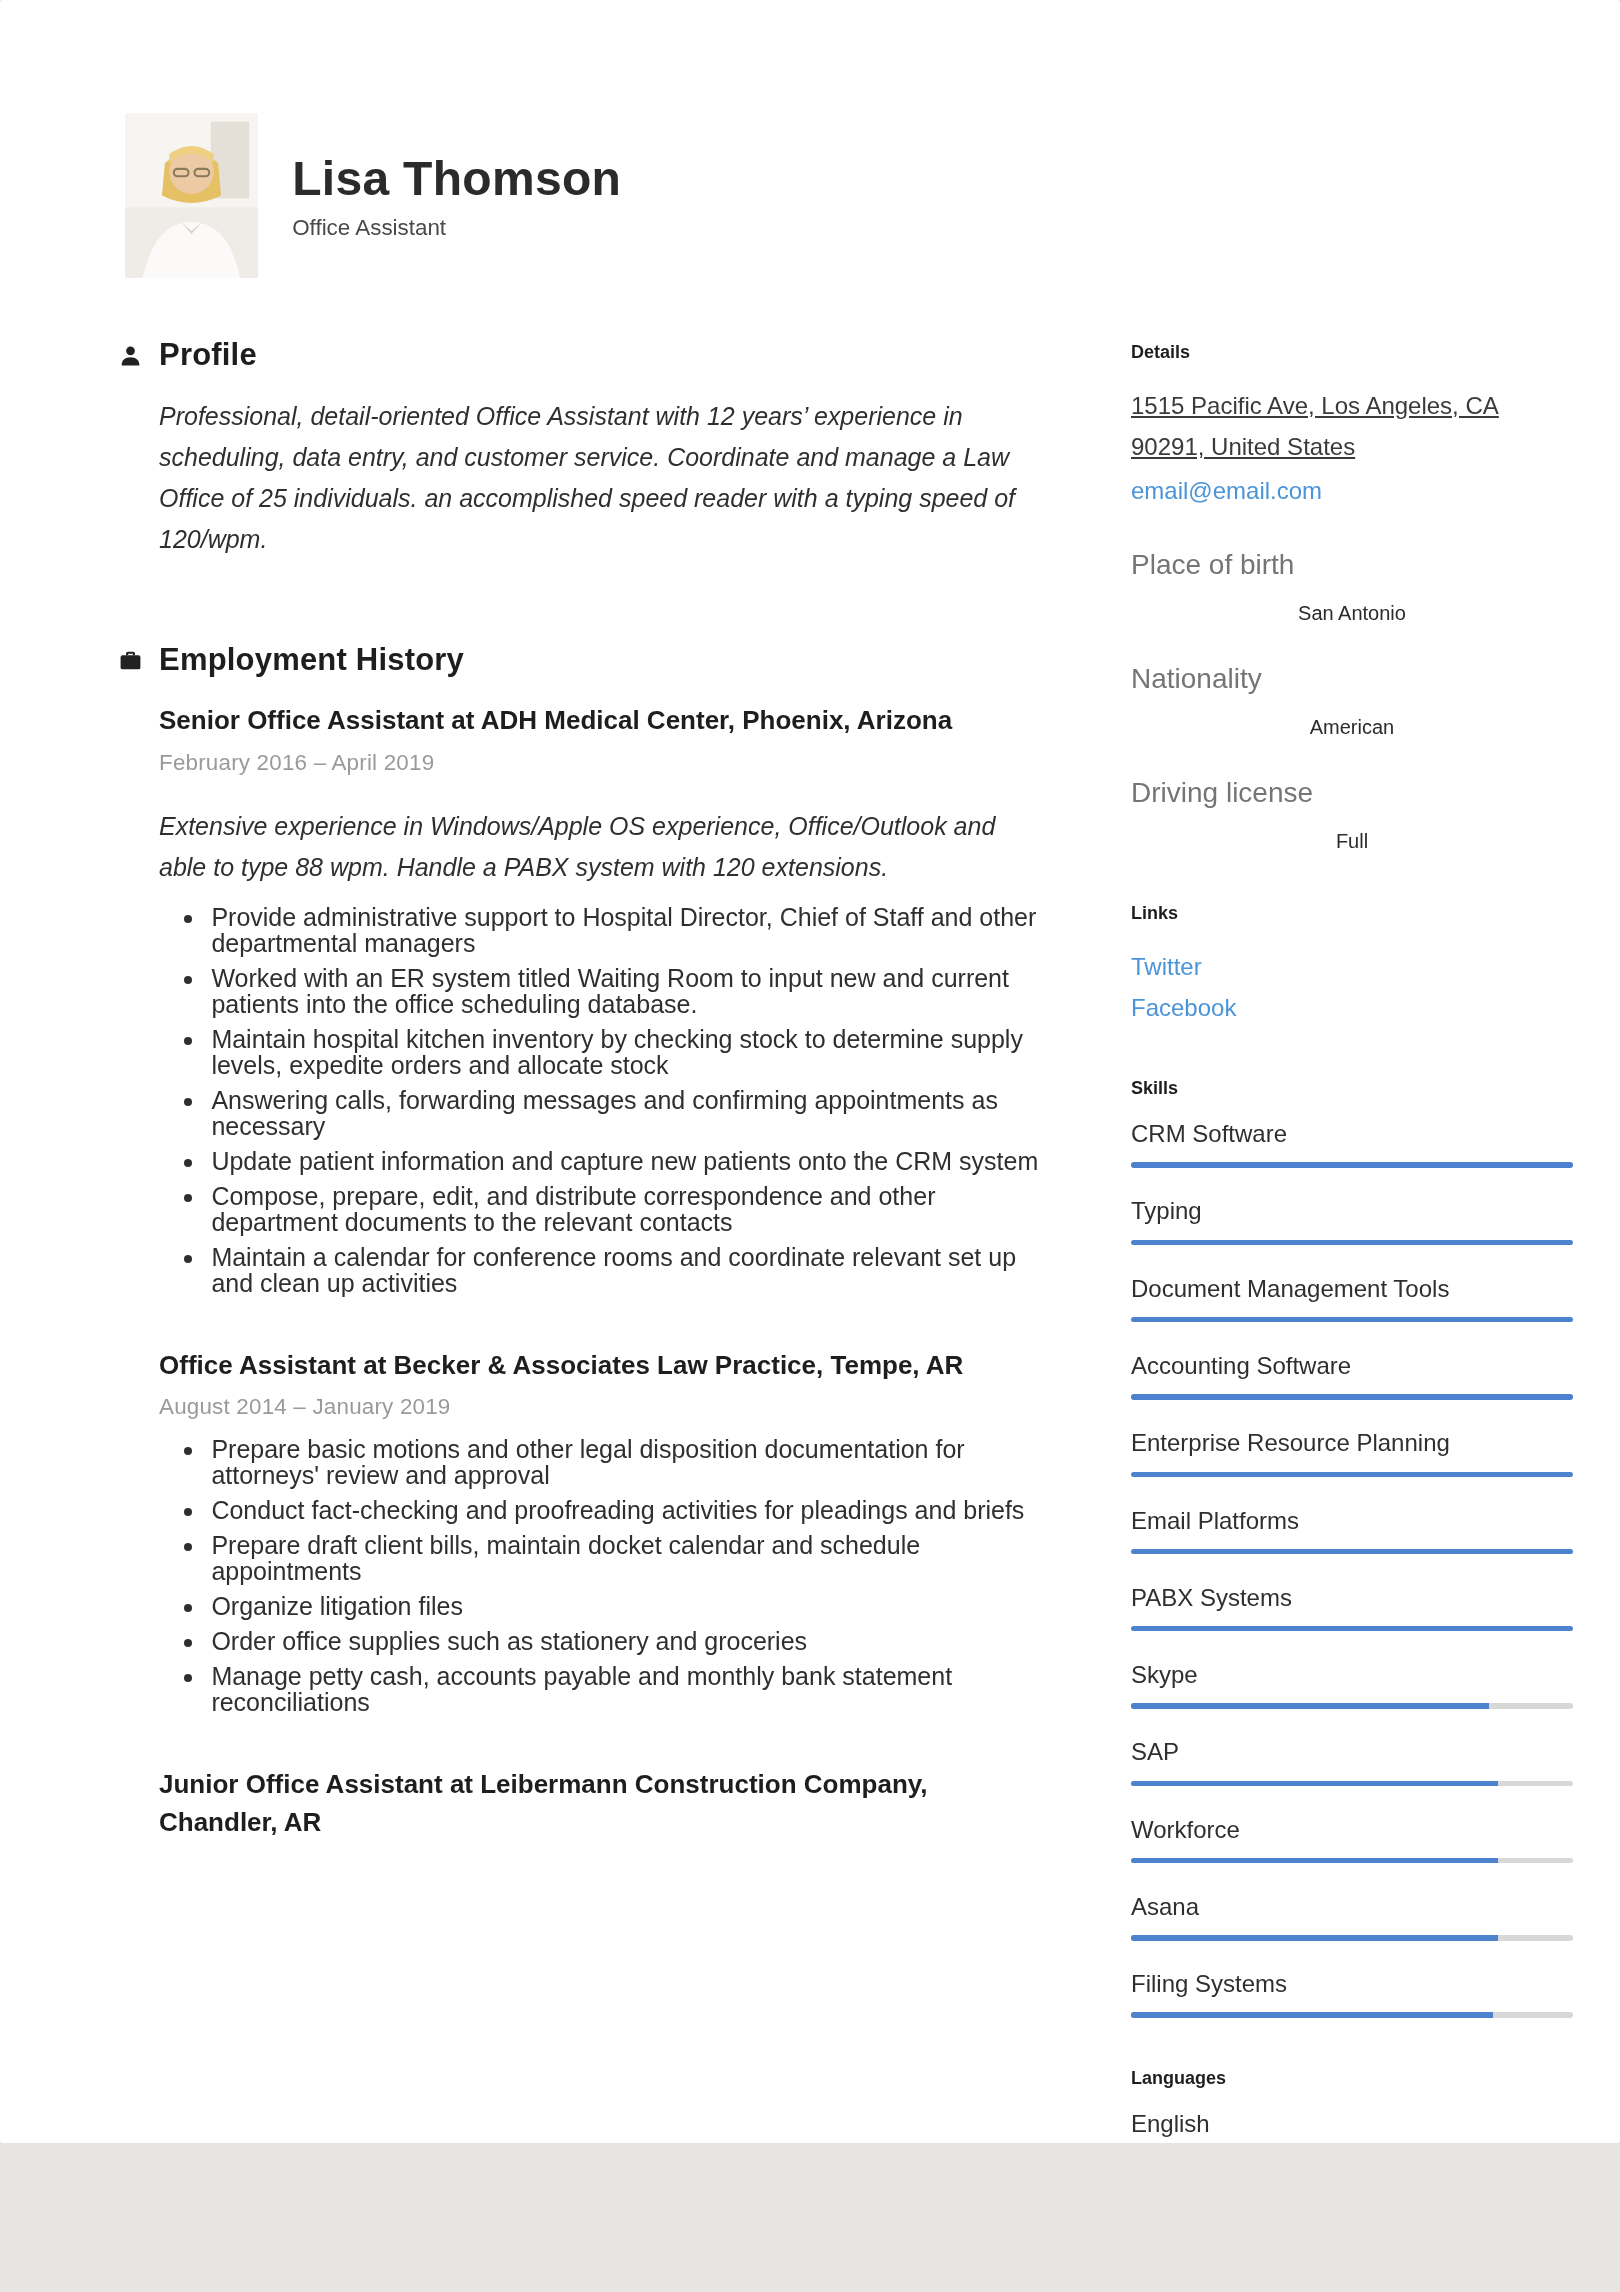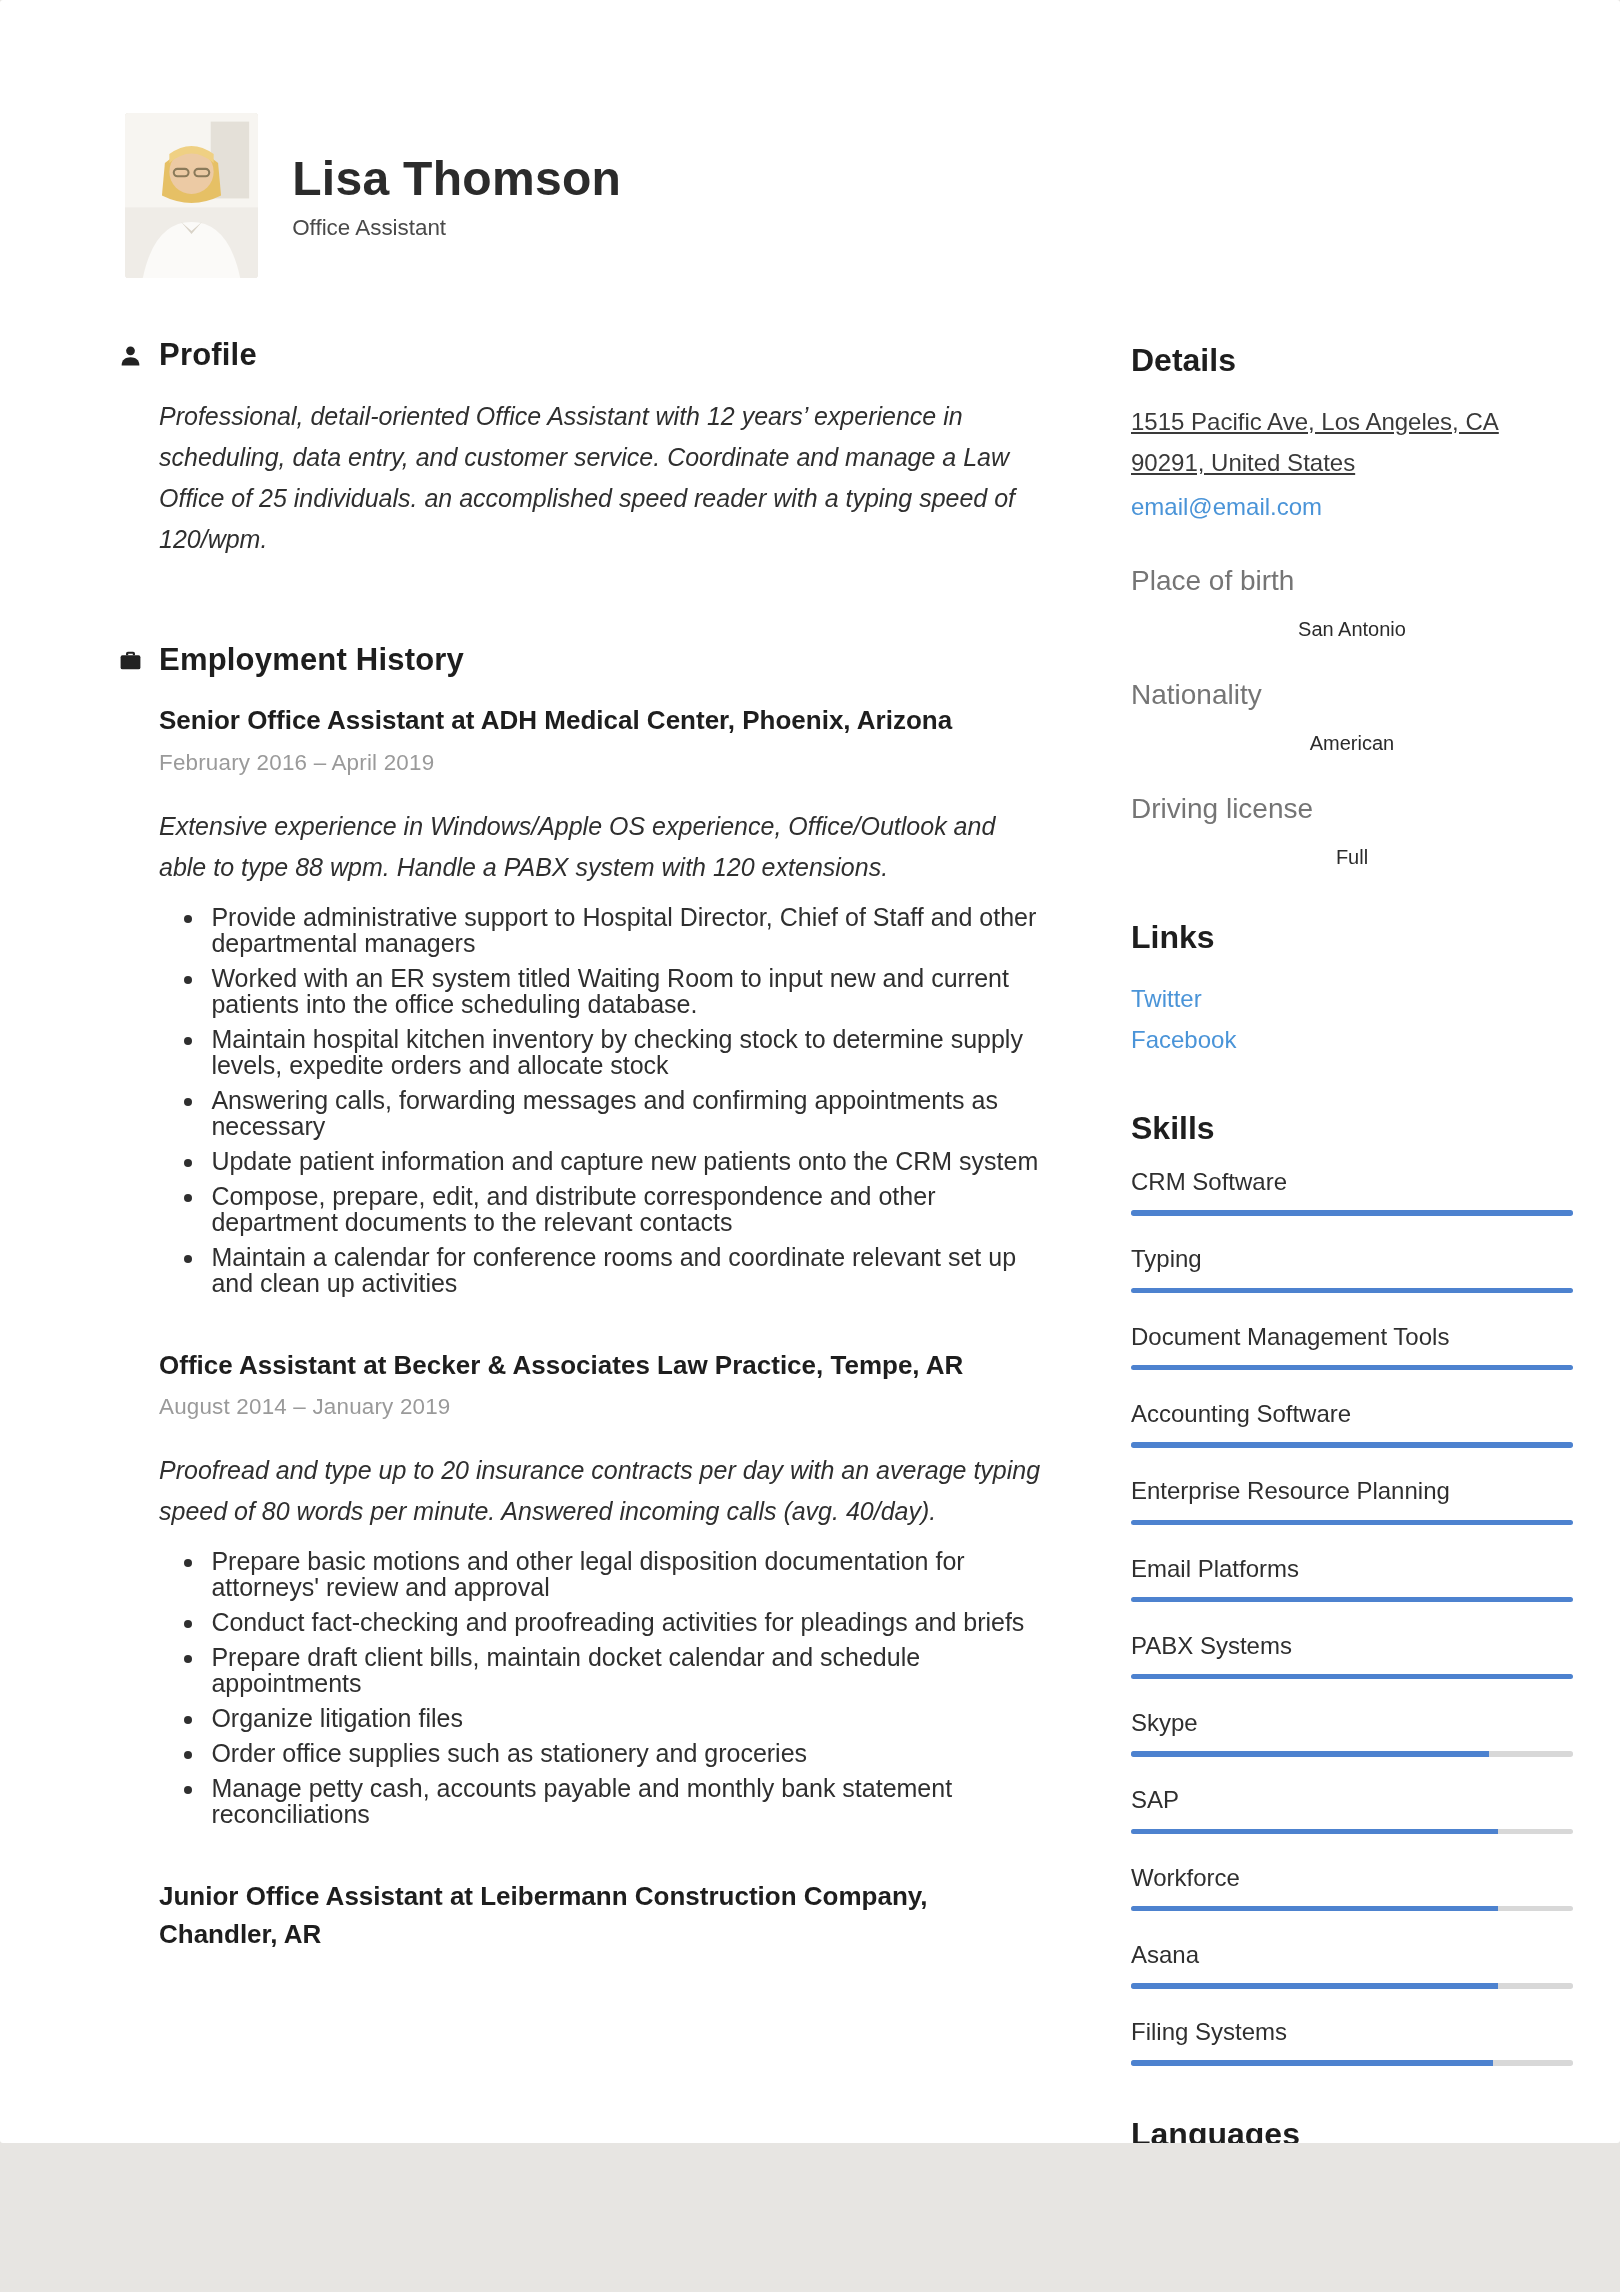--- a/index.html
+++ b/index.html
@@ -53,21 +53,21 @@
   .profile-text{font-size:25px;line-height:41px;font-style:italic;color:var(--body);}
 
   .job{margin-bottom:50px;}
   .job-title{font-size:26px;font-weight:700;color:var(--ink);line-height:38px;}
   .job-dates{font-size:22.4px;color:var(--muted);margin-top:10.7px;letter-spacing:0.2px;}
   .job-summary{font-size:25px;line-height:41px;font-style:italic;color:var(--body);margin-top:30px;}
   .job-bullets{margin-top:16px;padding-left:47px;list-style:disc;}
   .job-bullets li{font-size:25px;line-height:26px;color:var(--body);margin-bottom:9px;padding-left:5.4px;}
 
   
-  .sidebar h3{font-size:32px;font-weight:700;color:var(--ink);margin-bottom:21.5px;}
+  .sidebar h3{font-size:18px;font-weight:700;color:var(--ink);margin-bottom:21.5px;}
   .side-group{margin-bottom:50px;}
   .address-line{font-size:24px;line-height:41px;color:#3a3a3a;text-decoration:underline;}
   a.link{color:var(--link);text-decoration:none;font-size:24px;line-height:41px;display:inline-block;cursor:pointer;}
   .email{margin-top:3.6px;}
   .detail-label{font-size:28px;color:var(--label);margin-top:38px;}
   .detail-value{font-size:20px;color:#2b2b2b;margin-top:21px;text-align:center;}
   .links-list a{display:block;}
 
   .skill{margin-bottom:29.6px;}
   .skill-name{font-size:24px;color:var(--body);}
@@ -140,21 +140,20 @@
               <li>Answering calls, forwarding messages and confirming appointments as necessary</li>
               <li>Update patient information and capture new patients onto the CRM system</li>
               <li>Compose, prepare, edit, and distribute correspondence and other department documents to the relevant contacts</li>
               <li>Maintain a calendar for conference rooms and coordinate relevant set up and clean up activities</li>
             </ul>
           </div>
 
           <div class="job">
             <div class="job-title">Office Assistant at Becker &amp; Associates Law Practice, Tempe, AR</div>
             <div class="job-dates">August 2014  –  January 2019</div>
-            <p class="job-summary">Proofread and type up to 20 insurance contracts per day with an average typing speed of 80 words per minute. Answered incoming calls (avg. 40/day).</p>
             <ul class="job-bullets">
               <li>Prepare basic motions and other legal disposition documentation for attorneys' review and approval</li>
               <li>Conduct fact-checking and proofreading activities for pleadings and briefs</li>
               <li>Prepare draft client bills, maintain docket calendar and schedule appointments</li>
               <li>Organize litigation files</li>
               <li>Order office supplies such as stationery and groceries</li>
               <li>Manage petty cash, accounts payable and monthly bank statement reconciliations</li>
             </ul>
           </div>
 

